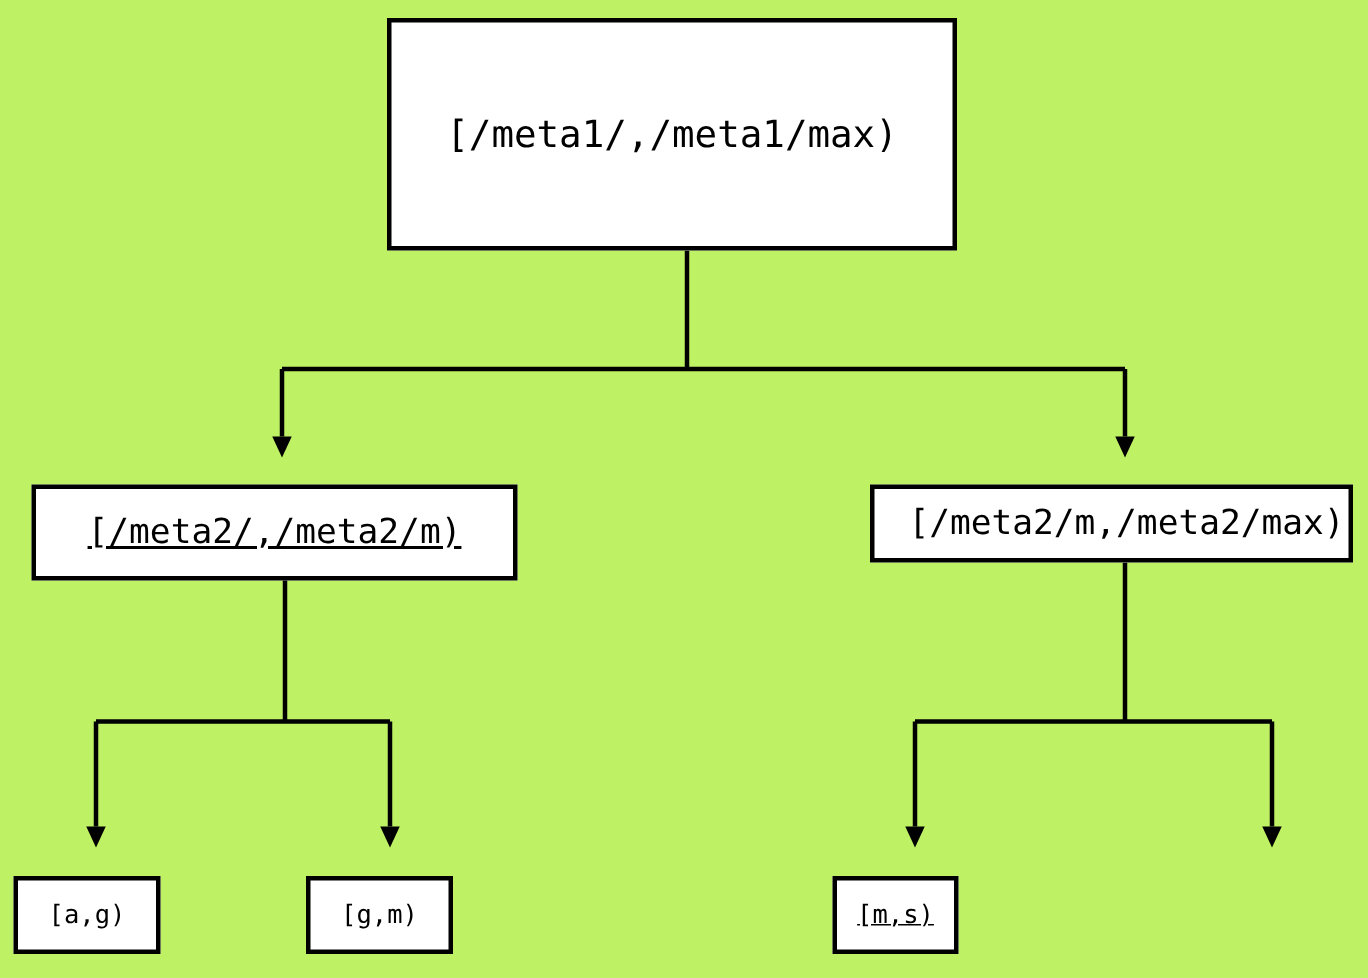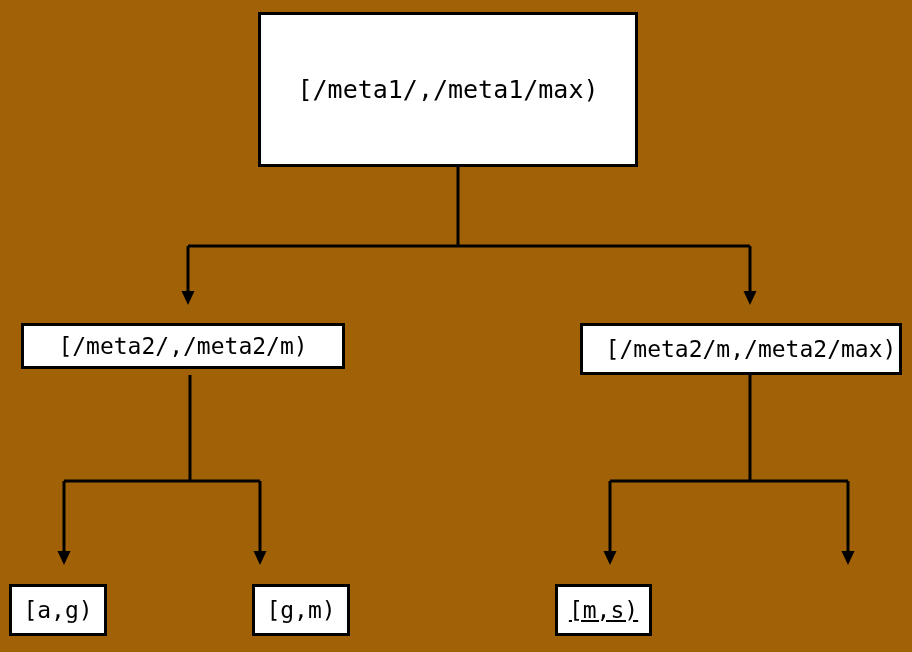--- a/index.html
+++ b/index.html
@@ -8,21 +8,21 @@
     padding: 0;
     background: #ffffff;
   }
   body {
     font-family: "DejaVu Sans Mono", "Liberation Mono", monospace;
   }
   #diagram-root {
     position: relative;
     width: 912px;
     height: 652px;
-    background: #a16207;
+    background: #bef264;
     overflow: hidden;
   }
   #diagram-svg {
     position: absolute;
     left: 0;
     top: 0;
     width: 912px;
     height: 652px;
     display: block;
   }
@@ -52,40 +52,41 @@
     width: 380px;
     height: 155px;
     font-size: 25px;
   }
   .node-root .node-label { font-size: 25px; }
 
   .node-mid-left {
     left: 21px;
     top: 323px;
     width: 324px;
-    height: 46px;
+    height: 64px;
     font-size: 23px;
+    text-decoration: underline;
   }
   .node-mid-left .node-label { font-size: 23px; }
 
   .node-mid-right {
     left: 580px;
     top: 323px;
     width: 322px;
     height: 52px;
     font-size: 23px;
   }
   .node-mid-right .node-label { font-size: 23px; margin-left: 20px; }
 
   .node-leaf { height: 52px; top: 584px; font-size: 23px; }
-  .node-leaf .node-label { font-size: 23px; }
+  .node-leaf .node-label { font-size: 17px; }
 
   .node-leaf-1 { left: 9px;   width: 98px; }
-  .node-leaf-2 { left: 204px; width: 98px; margin-left: 48px; }
-  .node-leaf-3 { left: 555px; width: 97px; text-decoration: underline; }
+  .node-leaf-2 { left: 204px; width: 98px; }
+  .node-leaf-3 { left: 555px; width: 84px; text-decoration: underline; }
   .node-leaf-4 { left: 779px; width: 122px; }
 </style>
 </head>
 <body>
 
 <div id="diagram-root">
 
   <svg id="diagram-svg" viewBox="0 0 912 652" xmlns="http://www.w3.org/2000/svg">
 
     <g>

